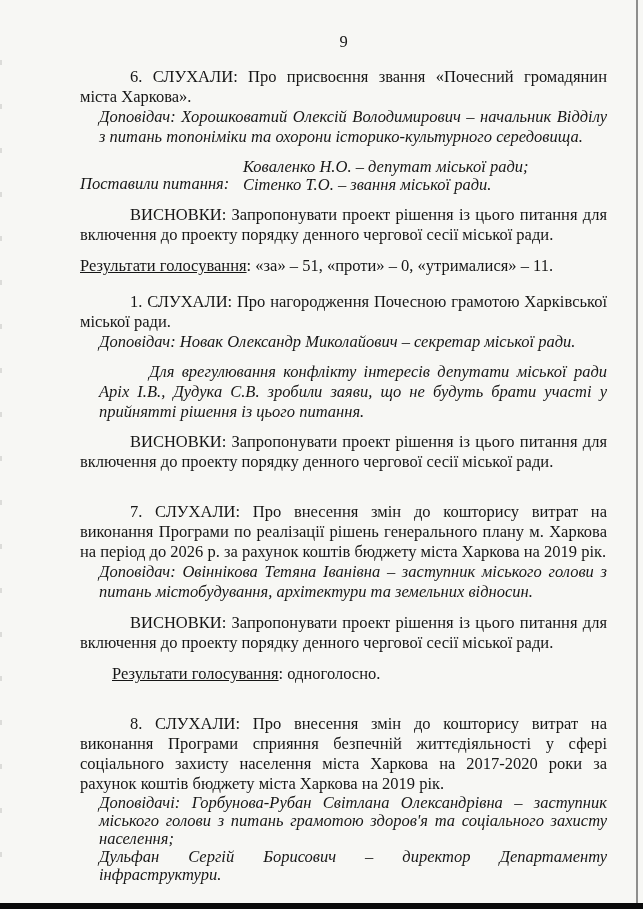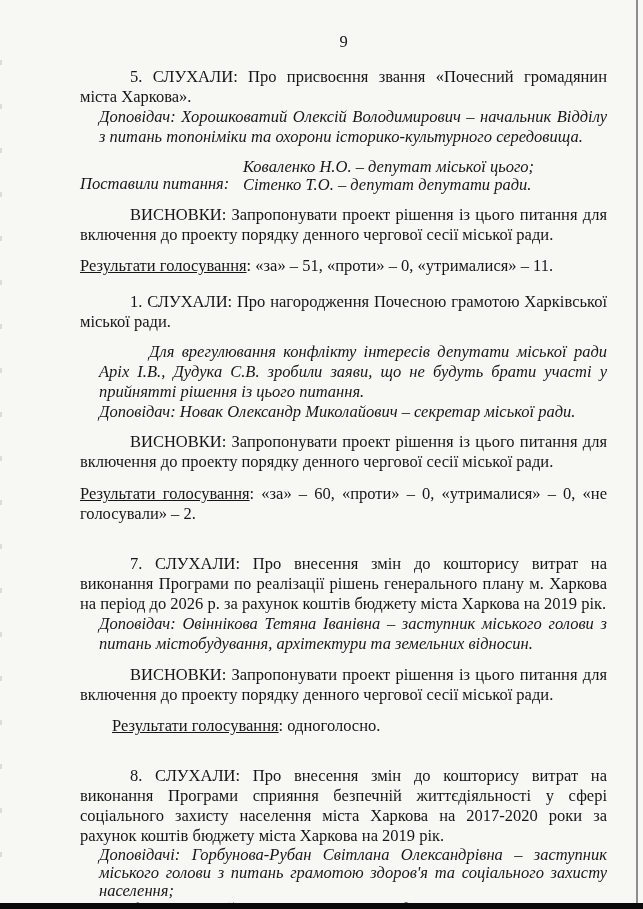--- a/index.html
+++ b/index.html
@@ -33,37 +33,36 @@
     background:repeating-linear-gradient(to bottom,#dcdcd9 0 5px,transparent 5px 44px);}
 </style>
 </head>
 <body>
 
 <div class="scan">
   <div class="content">
 
     <div class="pagenum">9</div>
 
-    <p class="para indent mt-15">5. СЛУХАЛИ: Про присвоєння звання «Почесний громадянин міста Харкова».</p>
+    <p class="para indent mt-15">6. СЛУХАЛИ: Про присвоєння звання «Почесний громадянин міста Харкова».</p>
     <p class="para italic">Доповідач: Хорошковатий Олексій Володимирович – начальник Відділу з питань топоніміки та охорони історико-культурного середовища.</p>
     <div class="q-block">
       <span class="q-label">Поставили питання:</span>
       <span class="q-names">
-        <span>Коваленко Н.О. – депутат міської цього;</span><br>
-        <span>Сітенко Т.О. – депутат депутати ради.</span>
+        <span>Коваленко Н.О. – депутат міської ради;</span><br>
+        <span>Сітенко Т.О. – звання міської ради.</span>
       </span>
     </div>
     <p class="para indent mt-10">ВИСНОВКИ: Запропонувати проект рішення із цього питання для включення до проекту порядку денного чергової сесії міської ради.</p>
     <p class="para mt-9"><span class="u">Результати голосування</span><span>: «за» – 51, «проти» – 0, «утрималися» – 11.</span></p>
 
     <p class="para indent mt-16">1. СЛУХАЛИ: Про нагородження Почесною грамотою Харківської міської ради.</p>
+    <p class="para italic">Доповідач: Новак Олександр Миколайович – секретар міської ради.</p>
     <p class="para italic indent mt-10">Для врегулювання конфлікту інтересів депутати міської ради Аріх І.В., Дудука С.В. зробили заяви, що не будуть брати участі у прийнятті рішення із цього питання.</p>
-    <p class="para italic">Доповідач: Новак Олександр Миколайович – секретар міської ради.</p>
     <p class="para indent mt-10">ВИСНОВКИ: Запропонувати проект рішення із цього питання для включення до проекту порядку денного чергової сесії міської ради.</p>
-    <p class="para mt-12"><span class="u">Результати голосування</span><span>: «за» – 60, «проти» – 0, «утрималися» – 0, «не голосували» – 2.</span></p>
 
     <p class="para indent mt-14">7. СЛУХАЛИ: Про внесення змін до кошторису витрат на виконання Програми по реалізації рішень генерального плану м. Харкова на період до 2026 р. за рахунок коштів бюджету міста Харкова на 2019 рік.</p>
     <p class="para italic">Доповідач: Овіннікова Тетяна Іванівна – заступник міського голови з питань містобудування, архітектури та земельних відносин.</p>
     <p class="para indent mt-9">ВИСНОВКИ: Запропонувати проект рішення із цього питання для включення до проекту порядку денного чергової сесії міської ради.</p>
     <p class="para mt-11"><span class="u">Результати голосування</span><span>: одноголосно.</span></p>
 
     <p class="para indent mt-14">8. СЛУХАЛИ: Про внесення змін до кошторису витрат на виконання Програми сприяння безпечній життєдіяльності у сфері соціального захисту населення міста Харкова на 2017-2020 роки за рахунок коштів бюджету міста Харкова на 2019 рік.</p>
     <p class="para italic speakers-tight">Доповідачі: Горбунова-Рубан Світлана Олександрівна – заступник міського голови з питань грамотою здоров'я та соціального захисту населення;</p>
     <p class="para italic speakers-tight">Дульфан Сергій Борисович – директор Департаменту інфраструктури.</p>
 

